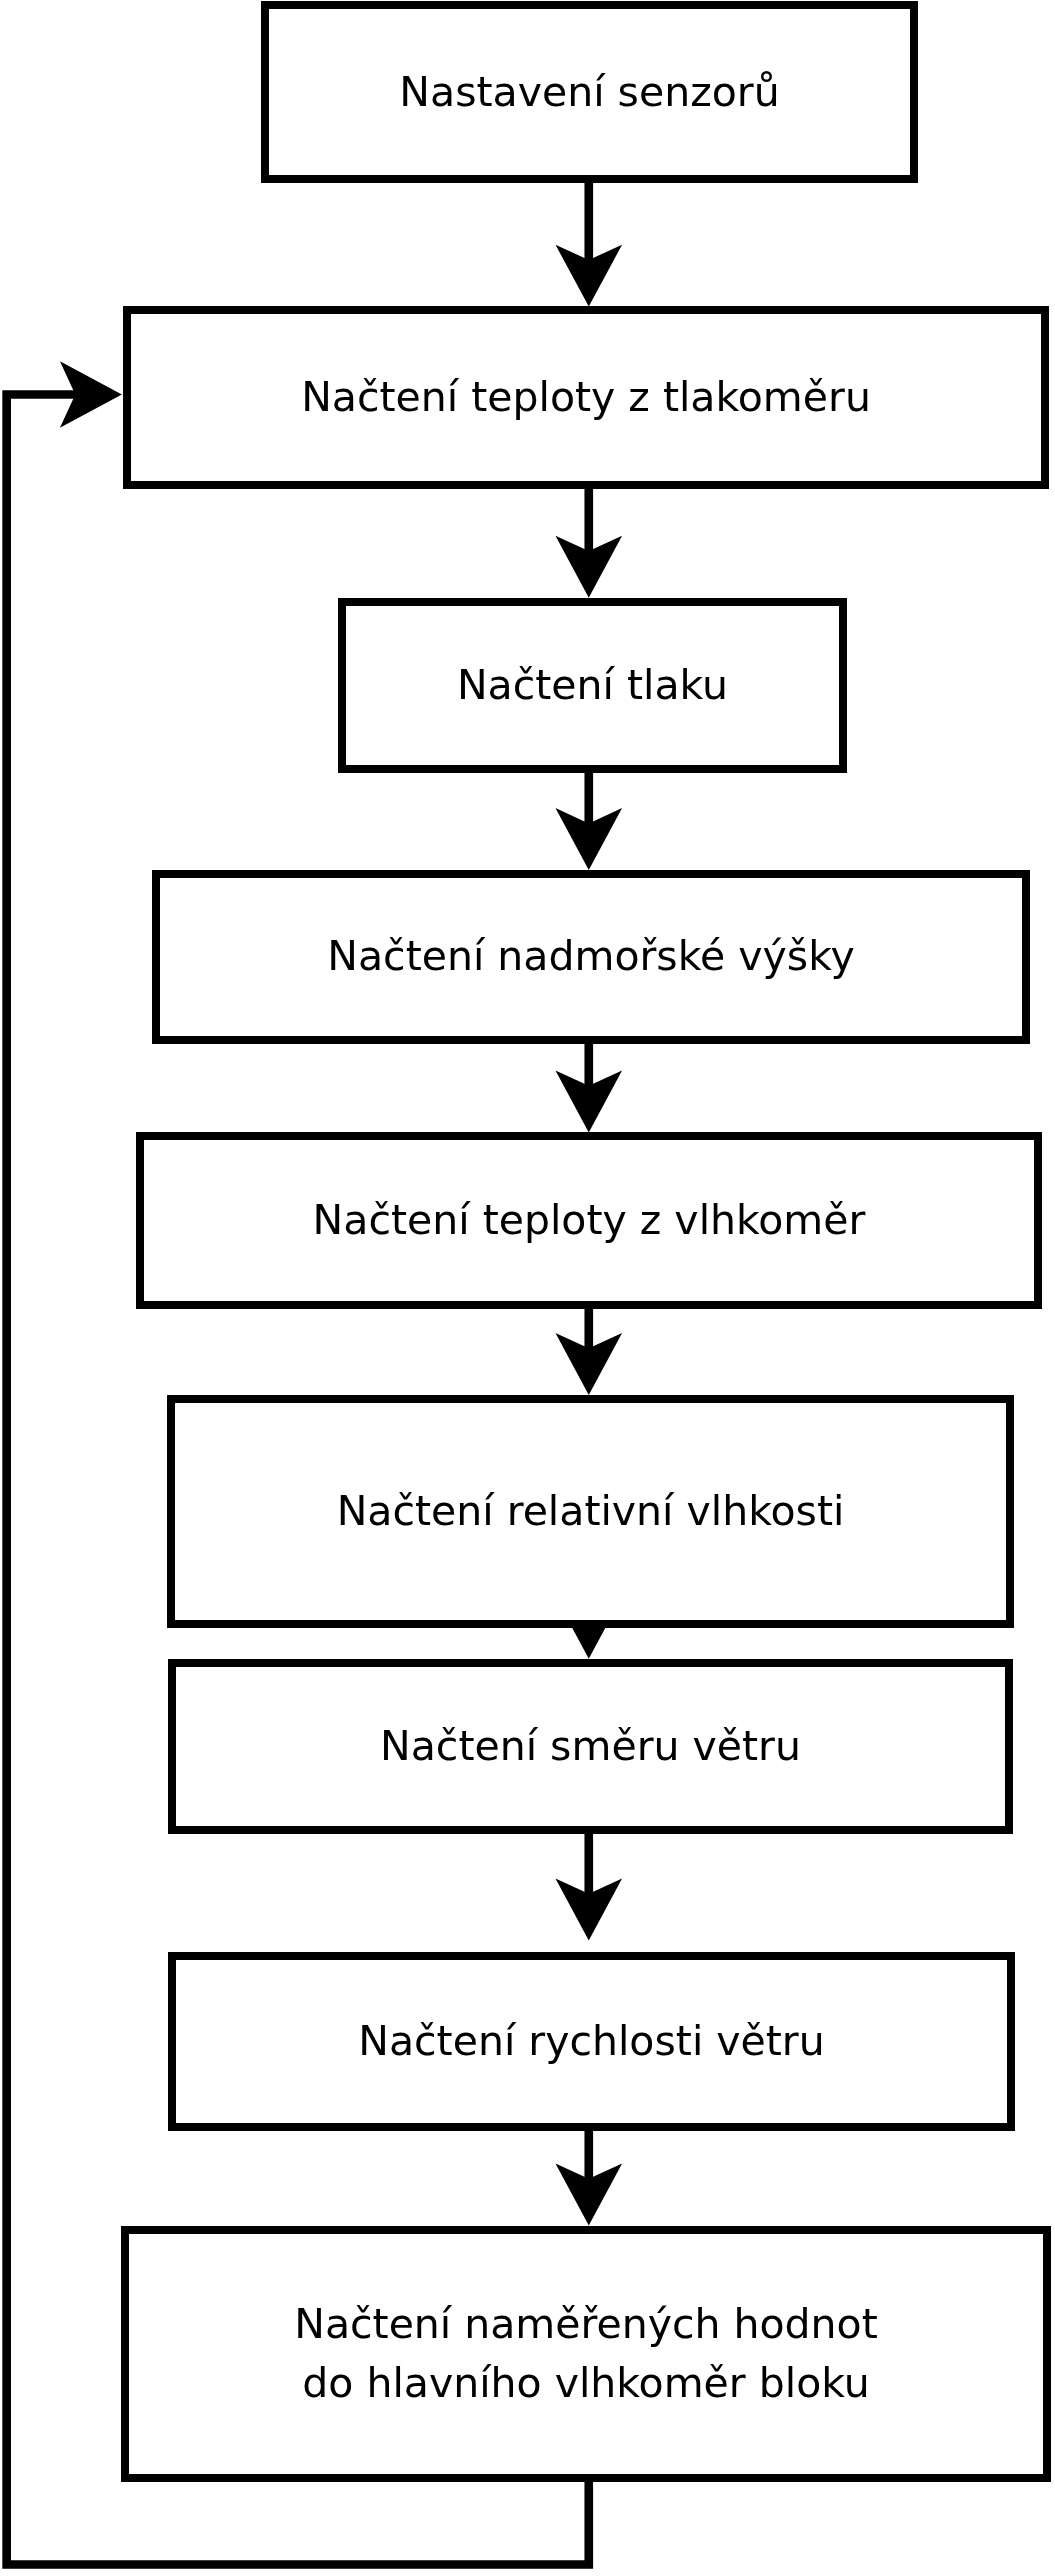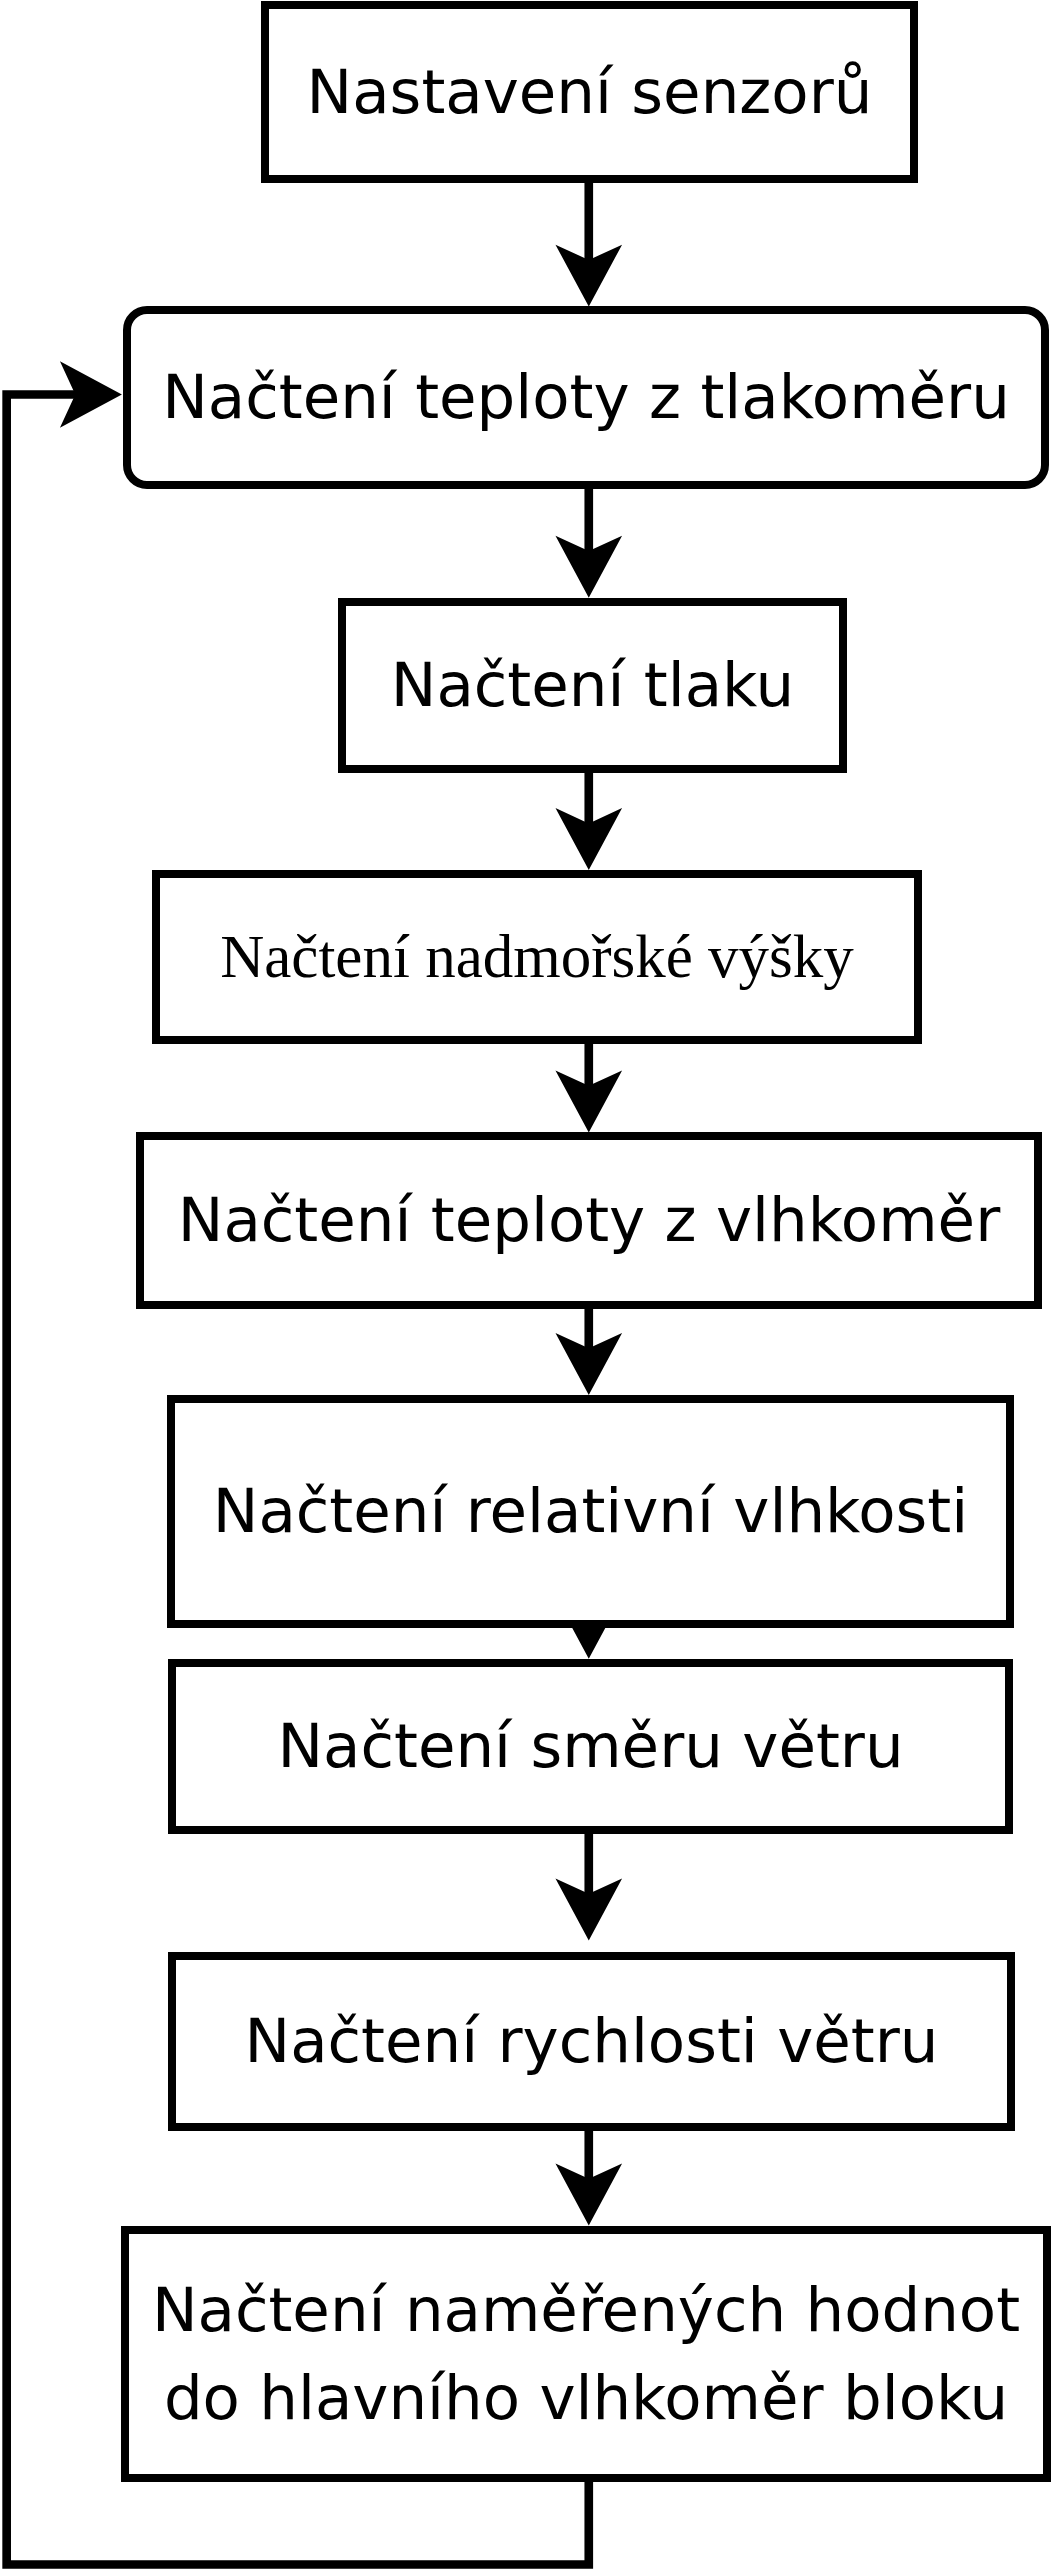--- a/index.html
+++ b/index.html
@@ -25,31 +25,31 @@
   .node {
     position: absolute;
     box-sizing: border-box;
     border: 8px solid #000000;
     background: #ffffff;
     display: flex;
     align-items: center;
     justify-content: center;
     text-align: center;
     color: #000000;
-    font-size: 61px;
+    font-size: 41px;
     line-height: 1.45;
     white-space: nowrap;
   }
   .node .multiline { white-space: normal; }
   .node .line { display: block; }
   
   .n1 { left: 261px; top: 1.3px;    width: 657px;  height: 182px; }
-  .n2 { left: 123px; top: 306px;  width: 926px; height: 183px; border-radius: 24px; }
+  .n2 { left: 123px; top: 306px;  width: 926px; height: 183px; }
   .n3 { left: 338px; top: 598px;  width: 509px;  height: 175px; }
-  .n4 { left: 152px; top: 870px; width: 770px; height: 174px; font-family: Liberation Serif, serif; }
+  .n4 { left: 152px; top: 870px; width: 878px; height: 174px; }
   .n5 { left: 136px; top: 1132px; width: 906px; height: 177px; }
   .n6 { left: 167px; top: 1395px; width: 847px; height: 233px; }
   .n7 { left: 168px; top: 1659px; width: 845px; height: 175px; }
   .n8 { left: 168px; top: 1940px; width: 847px; height: 179px; margin-top: 12px; }
   .n9 { left: 121px; top: 2226px; width: 930px; height: 256px; }
   .edge-line {
     stroke: #000000;
     stroke-width: 13;
     fill: none;
   }

